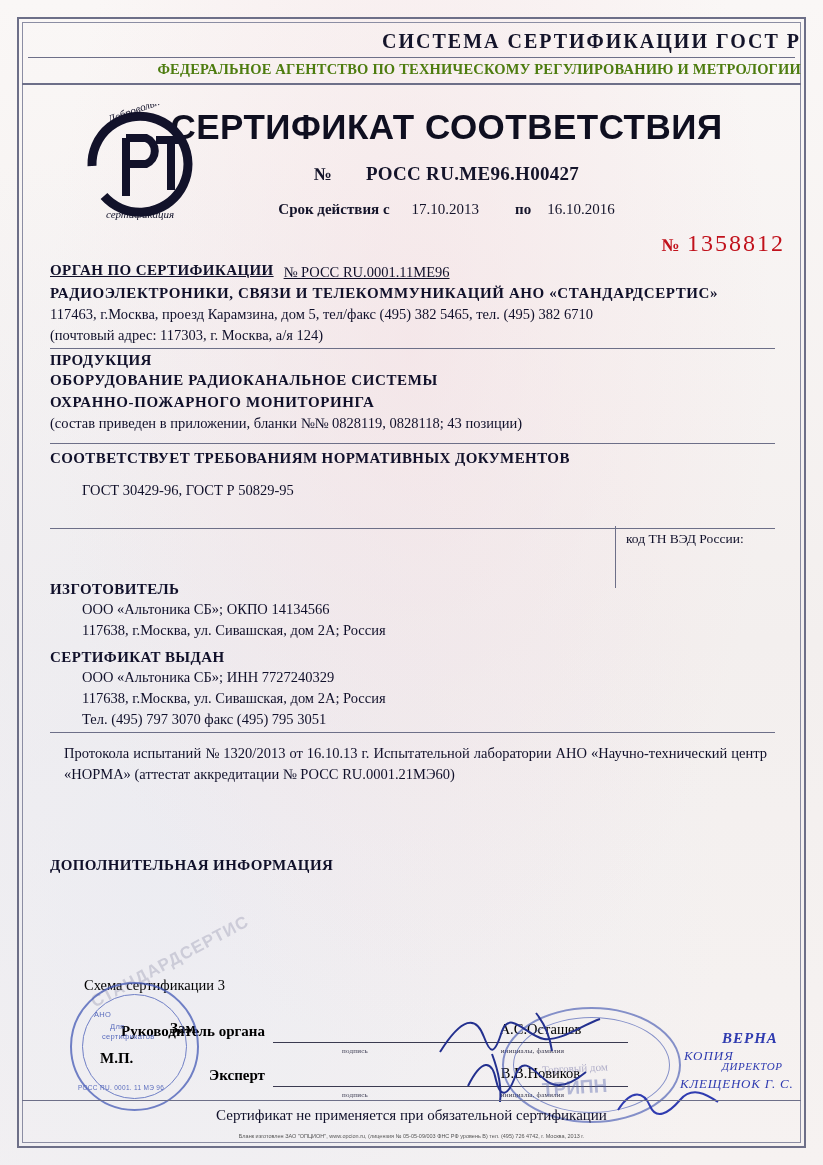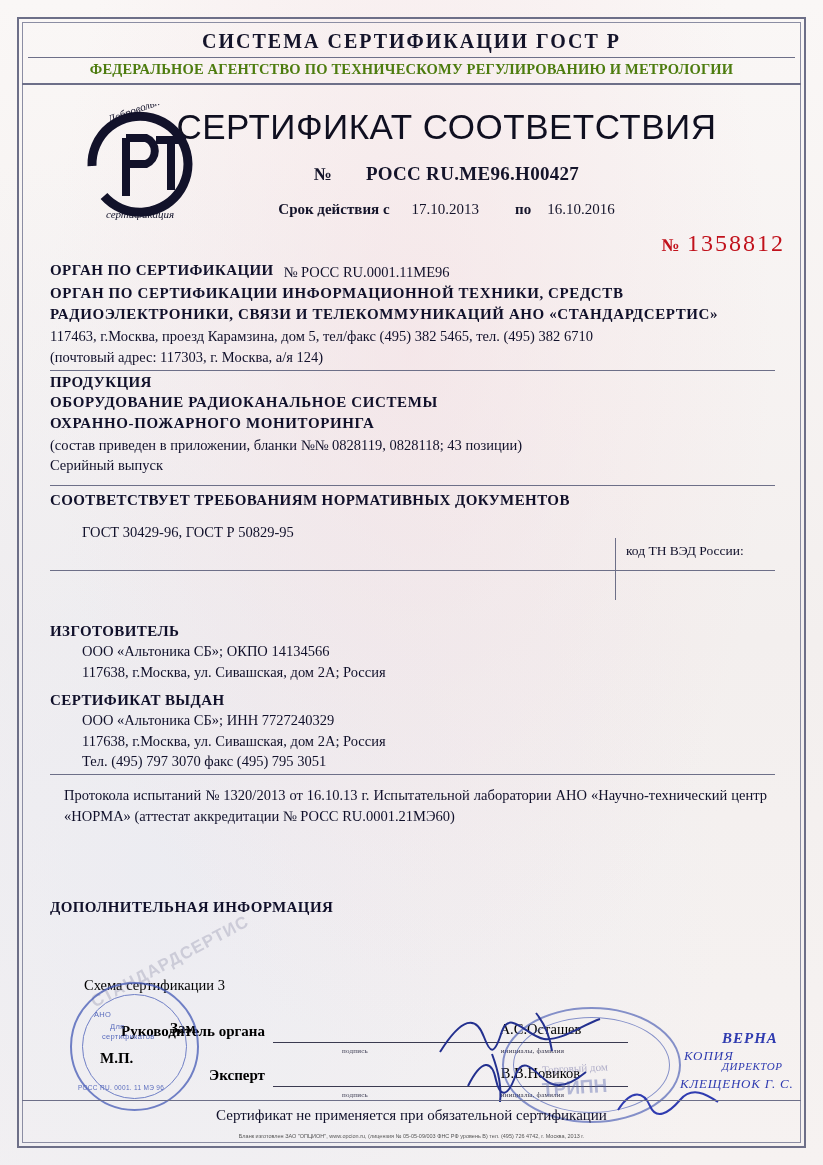--- a/index.html
+++ b/index.html
@@ -44,21 +44,21 @@
     box-sizing: border-box;
   }
   .content {
     position: absolute;
     left: 22px; top: 22px;
     width: 779px; height: 1121px;
   }
 
   
   .hdr {
-    text-align: center;
+    text-align: right;
     padding-top: 8px;
   }
   .hdr-line1 {
     font-size: 20px;
     font-weight: bold;
     letter-spacing: 2.0px;
     color: #14142a;
   }
   .hdr-rule {
     margin: 4px 6px 3px 6px;
@@ -74,21 +74,21 @@
   .hdr-rule2 {
     margin: 0 0 0 0;
     border-bottom: 2px solid #6d6f88;
   }
 
   
   .title {
     text-align: center;
     font-family: "Liberation Sans", sans-serif;
     font-size: 35px;
-    font-weight: normal;
+    font-weight: bold;
     letter-spacing: 0.5px;
     color: #0f0f20;
     margin-top: 22px;
     margin-left: 70px;
   }
   .numrow {
     margin-top: 16px;
     margin-left: 70px;
     text-align: center;
     font-size: 19px;
@@ -155,21 +155,21 @@
     font-size: 14.5px;
     line-height: 1.30;
     margin-top: 2px;
   }
   .line.ind { margin-left: 32px; }
   .line.bold { font-weight: bold; letter-spacing: 0.6px; font-size: 15px; }
   .hr {
     border-bottom: 1px solid #6d6f88;
     margin-top: 3px;
   }
-  .row-flex { display: flex; }
+  .row-flex { display: flex; text-decoration: underline; }
 
   .okp-box {
     position: absolute;
     right: 0;
     top: 137px;
     width: 160px;
     height: 124px;
     border-left: 1px solid #6d6f88;
     box-sizing: border-box;
     padding-left: 10px;
@@ -179,21 +179,21 @@
   .okp-val {
     position: absolute;
     left: 52px;
     top: 84px;
     font-size: 15px;
     letter-spacing: 1px;
   }
   .tnved-box {
     position: absolute;
     right: 0;
-    top: 276px;
+    top: 264px;
     width: 160px;
     height: 62px;
     border-left: 1px solid #6d6f88;
     box-sizing: border-box;
     padding-left: 10px;
     padding-top: 5px;
     font-size: 13.5px;
   }
 
   .just {
@@ -440,31 +440,29 @@
       <span class="n">№</span>
       <span class="digits">1358812</span>
     </div>
 
     <div class="body">
 
       <div class="row-flex">
         <div class="sec-label" style="margin-top:0">ОРГАН ПО СЕРТИФИКАЦИИ</div>
         <div class="line" style="margin-top:1px; margin-left:10px;">№ РОСС RU.0001.11МЕ96</div>
       </div>
-      <div class="line bold">ОРГАН ПО СЕРТИФИКАЦИИ ИНФОРМАЦИОННОЙ ТЕХНИКИ, СРЕДСТВ</div>
       <div class="line bold">РАДИОЭЛЕКТРОНИКИ, СВЯЗИ И ТЕЛЕКОММУНИКАЦИЙ АНО «СТАНДАРДСЕРТИС»</div>
       <div class="line">117463, г.Москва, проезд Карамзина,  дом 5,  тел/факс (495) 382 5465, тел. (495) 382 6710</div>
       <div class="line">(почтовый  адрес: 117303, г. Москва, а/я 124)</div>
       <div class="hr"></div>
 
       <div class="sec-label" style="margin-top:3px">ПРОДУКЦИЯ</div>
       <div class="line bold">ОБОРУДОВАНИЕ  РАДИОКАНАЛЬНОЕ  СИСТЕМЫ</div>
       <div class="line bold">ОХРАННО-ПОЖАРНОГО  МОНИТОРИНГА</div>
       <div class="line">(состав приведен  в приложении, бланки №№ 0828119, 0828118; 43 позиции)</div>
-      <div class="line">Серийный  выпуск</div>
       <div class="hr" style="margin-top:10px"></div>
 
       <div class="sec-label" style="margin-top:6px">СООТВЕТСТВУЕТ ТРЕБОВАНИЯМ НОРМАТИВНЫХ ДОКУМЕНТОВ</div>
       <div class="line ind" style="margin-top:14px">ГОСТ 30429-96,  ГОСТ Р 50829-95</div>
       <div class="hr" style="margin-top:28px"></div>
 
       <div class="sec-label" style="margin-top:52px">ИЗГОТОВИТЕЛЬ</div>
       <div class="line ind">ООО «Альтоника СБ»;  ОКПО 14134566</div>
       <div class="line ind">117638, г.Москва, ул. Сивашская, дом 2А;  Россия</div>
 

